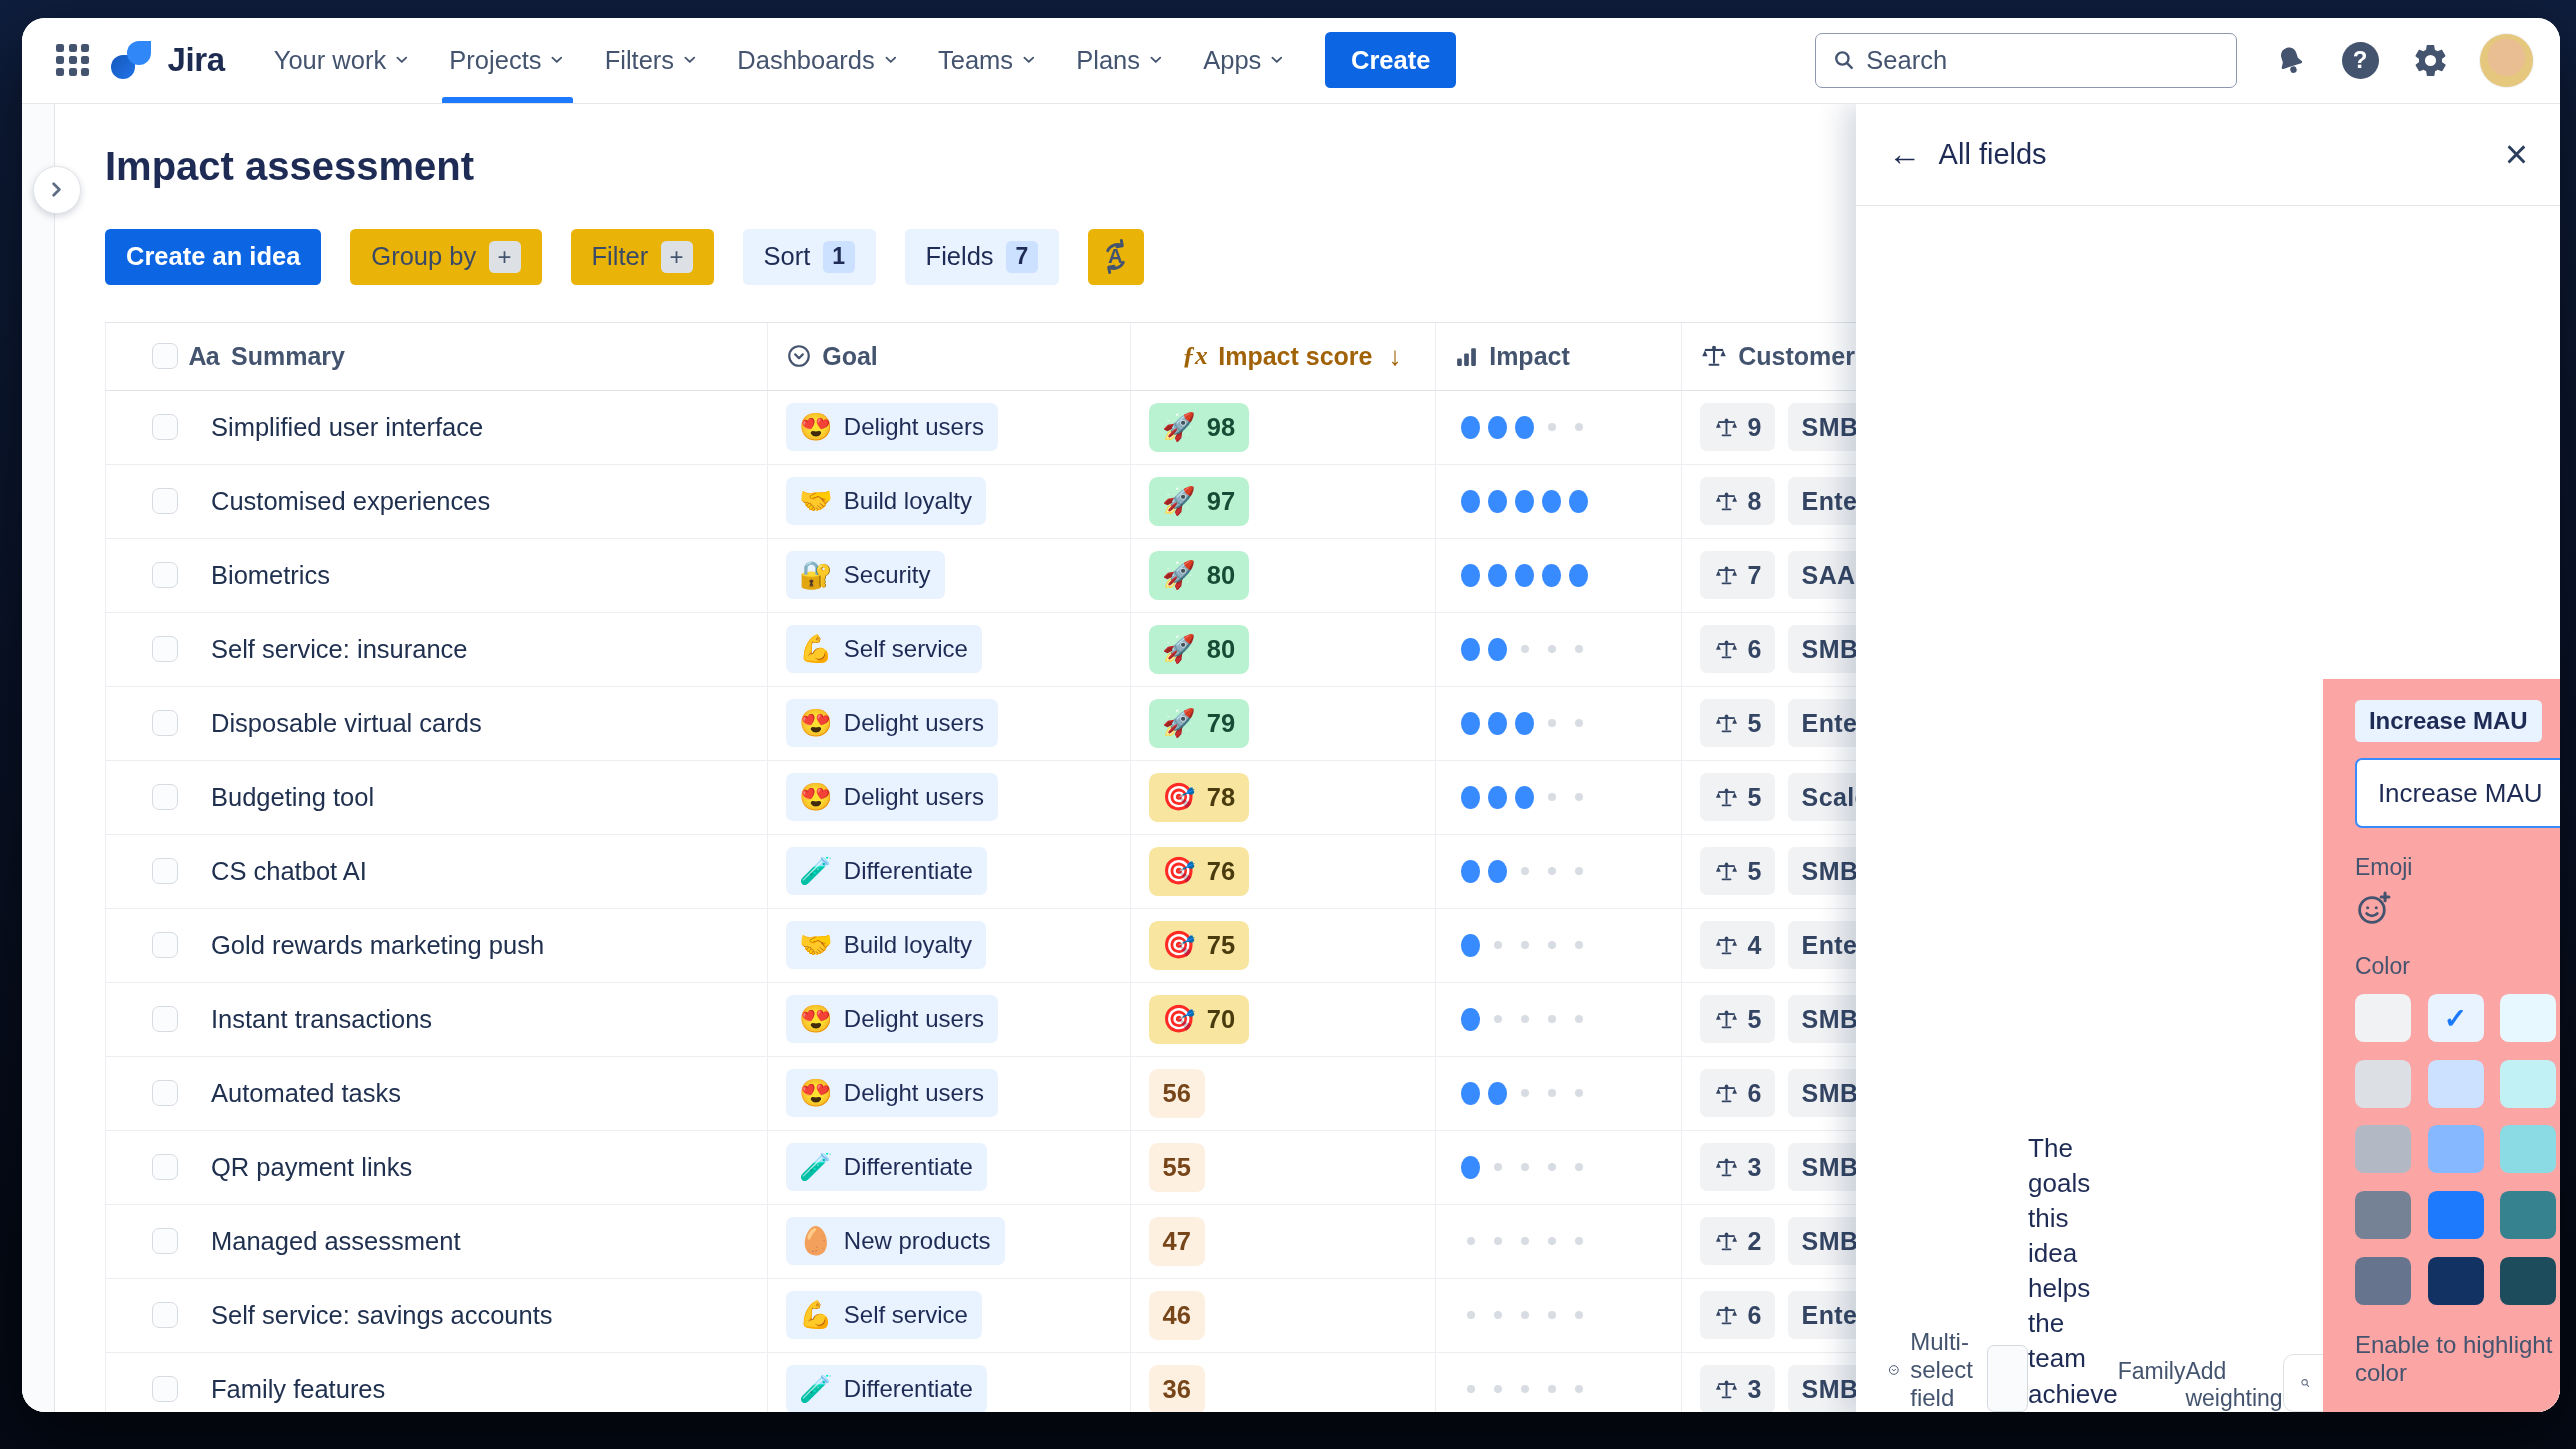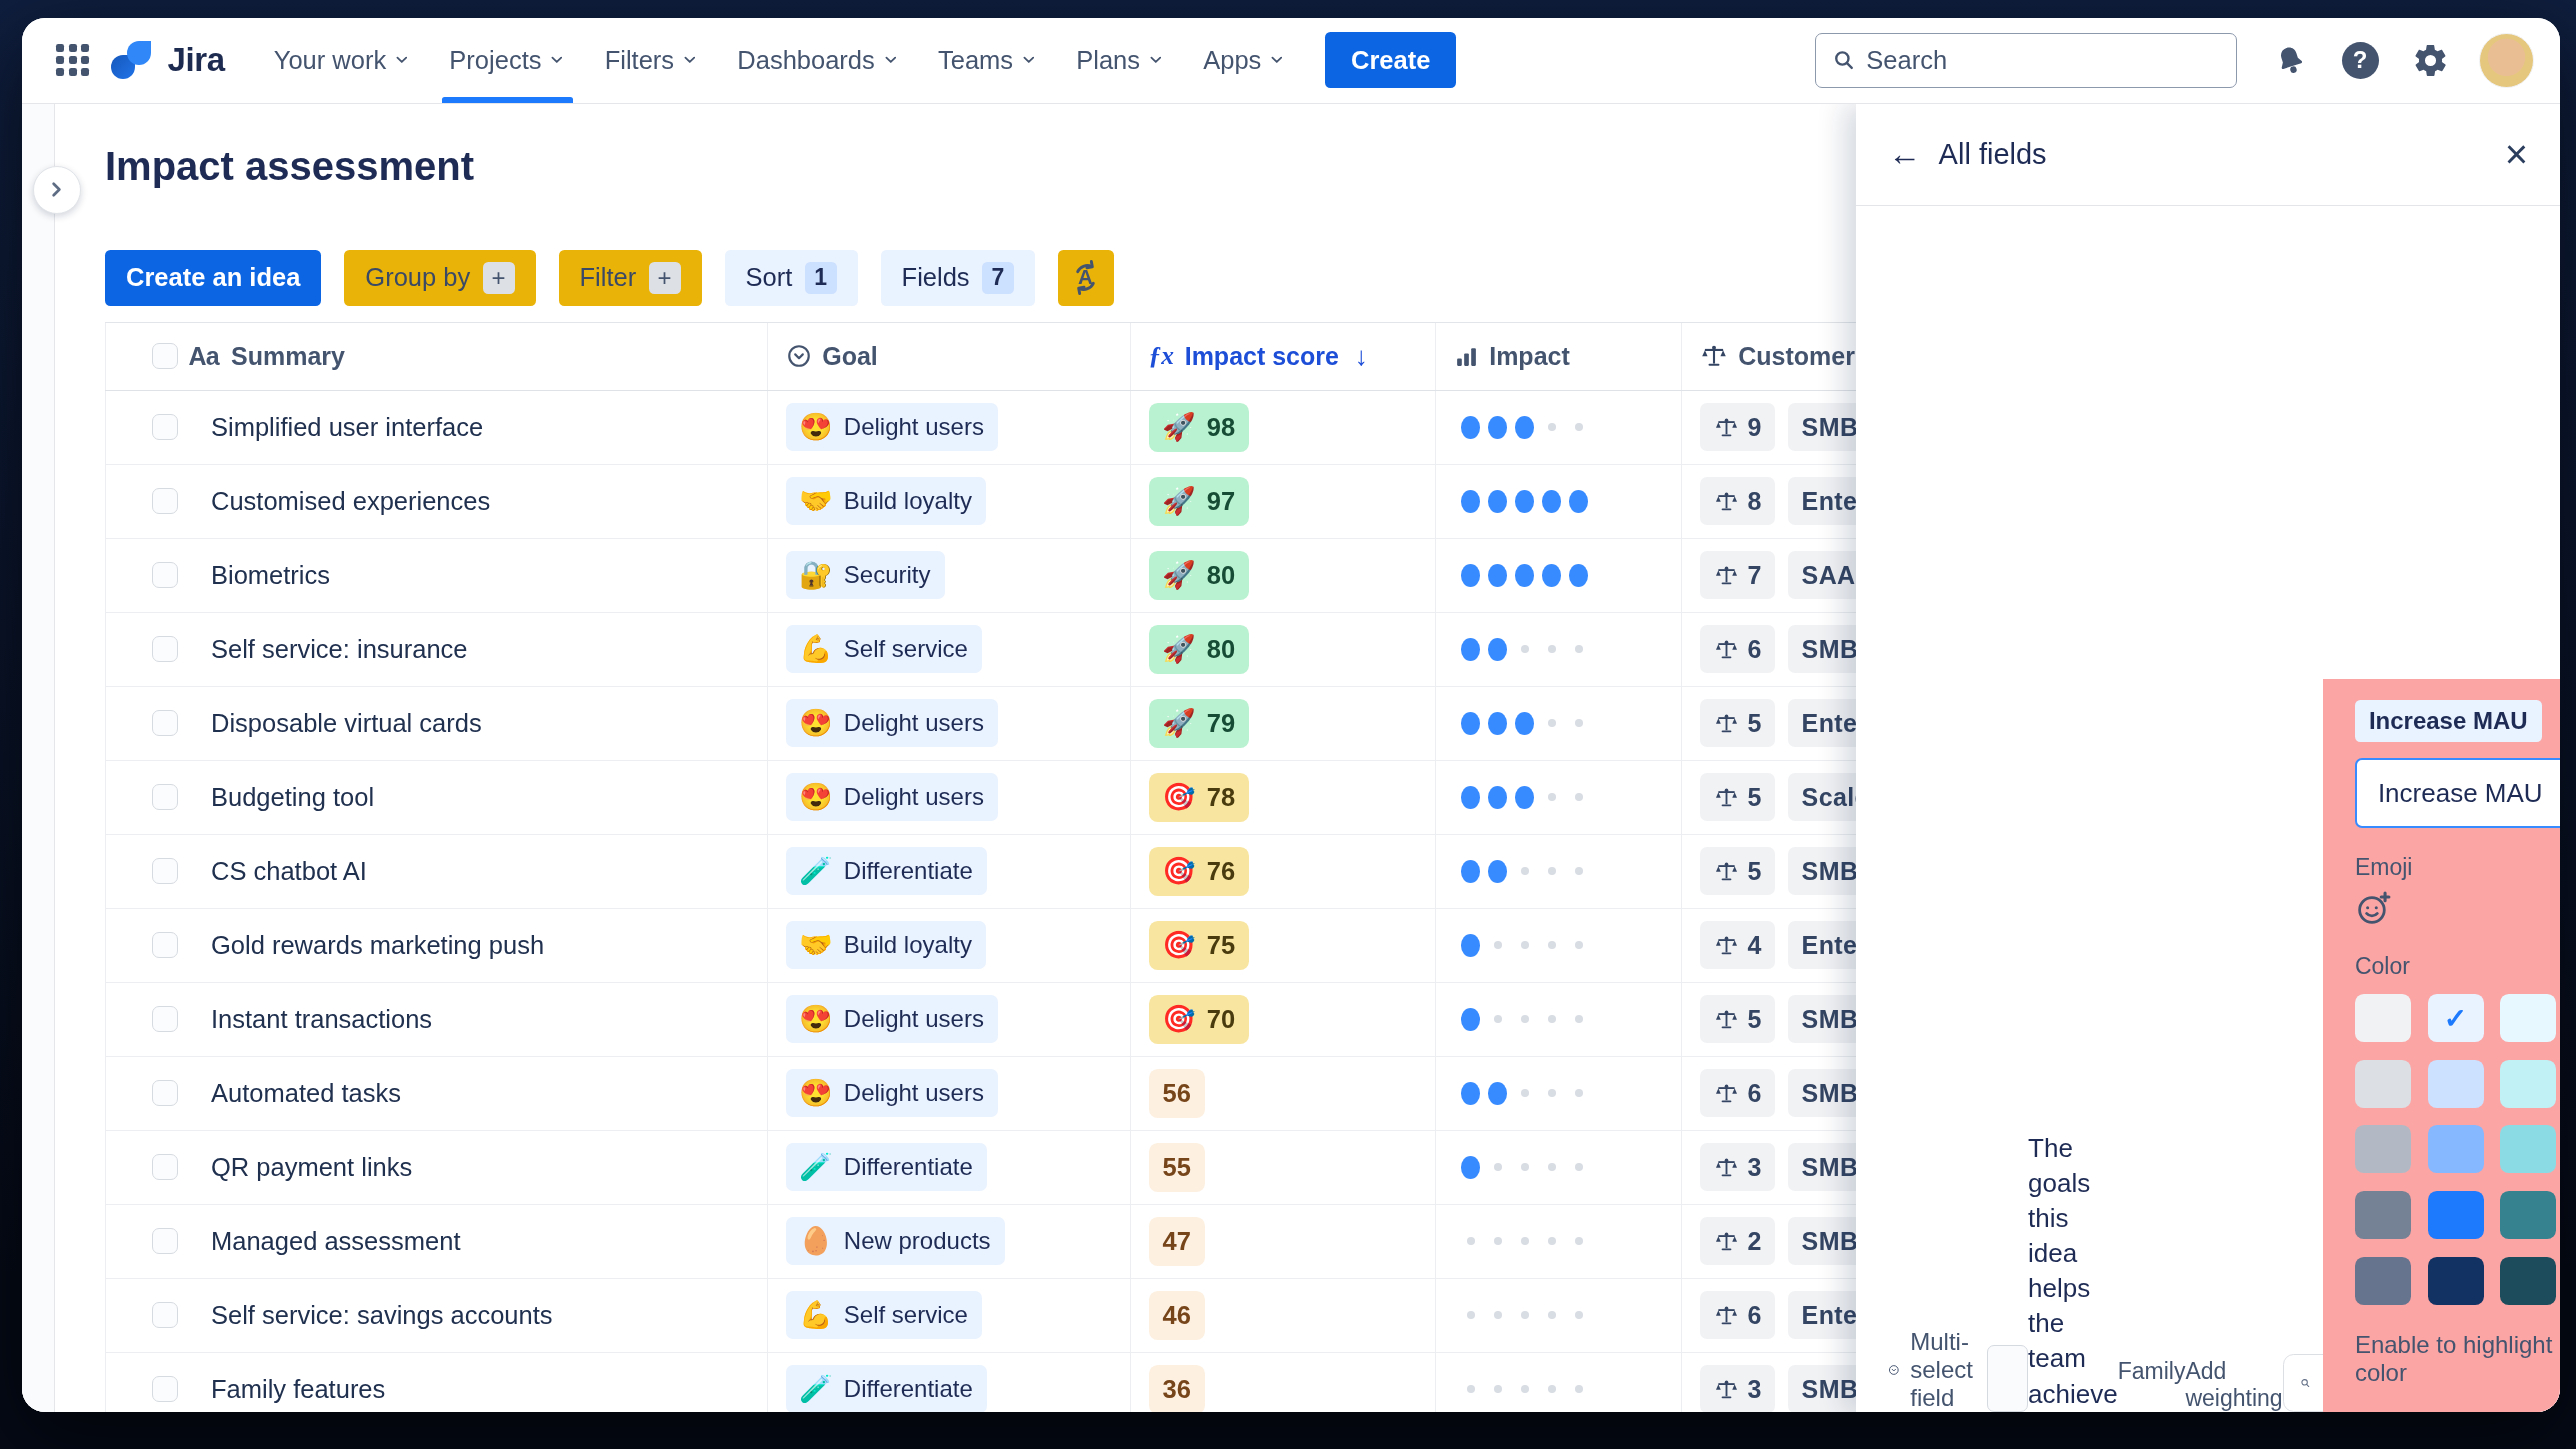--- a/index.html
+++ b/index.html
@@ -62,41 +62,41 @@
   
   .content { position:absolute; top:86px; left:0; right:0; bottom:0; background:#fff; }
   .railstrip { position:absolute; left:0; top:0; bottom:0; width:33px; background:#FAFBFC; border-right:1.8px solid #E4E6EA; }
   .collapse-btn {
     position:absolute; left:10.6px; top:62px; width:48px; height:48px; border-radius:50%;
     background:#fff; border:0.9px solid #E1E4E8; box-shadow:0 2.6px 7px rgba(9,30,66,.18);
     display:flex; align-items:center; justify-content:center; z-index:6; cursor:pointer; color:#5E6C84;
   }
   .main { position:absolute; left:33px; top:0; right:0; bottom:0; overflow:hidden; }
   .page-title { position:absolute; left:50px; top:40px; font-size:40px; font-weight:600; color:#1E2B54; }
-  .toolbar { position:absolute; left:50px; top:125px; display:flex; gap:23px; align-items:center;margin-top:21px; }
+  .toolbar { position:absolute; left:50px; top:125px; display:flex; gap:29px; align-items:center; }
   .tb-btn {
     height:56px; border:none; border-radius:5.3px; display:flex; align-items:center; gap:12.3px;
     padding:0 21px; font-size:25.5px; font-family:inherit; font-weight:500; cursor:pointer; white-space:nowrap;
   }
   .tb-primary { background:#0C66E4; color:#fff; font-weight:600; }
   .tb-gray { background:#eab308; color:#3A4A66; }
   .tb-blue { background:#E9F2FF; color:#1E2B54; }
   .plusbox { width:32px; height:32px; border-radius:5.3px; background:#DDE0E5; color:#44546F; font-size:24px; display:flex; align-items:center; justify-content:center; }
   .countbox { width:32px; height:32px; border-radius:5.3px; background:#CCE0FF; color:#1E2B54; font-size:23px; font-weight:600; display:flex; align-items:center; justify-content:center; }
   .tb-icon { width:56px; padding:0; justify-content:center; }
   
   .tablewrap { position:absolute; left:50px; top:218px; width:1795px; bottom:0; overflow:hidden; }
   .thead, .t-row { display:grid; grid-template-columns:662px 363px 305px 246px 217px; }
   .thead { height:69px; border-top:1.8px solid #E2E5E9; border-bottom:1.8px solid #DFE2E6; }
   .t-row { height:74px; border-bottom:1.8px solid #ECEEF1; }
   .cell { display:flex; align-items:center; height:100%; padding-left:17.6px; gap:12.3px; overflow:hidden; }
   .cell.first { padding-left:46px; gap:33px; border-left:1.8px solid #ECEEF1; }
   .cell:not(.first) { border-left:1.8px solid #ECEEF1; }
   .thead .cell { color:#44546F; font-size:25px; font-weight:600; gap:10.6px; }
-  .thead .cell.score-h { color:#1d4ed8; }
+  .thead .cell.score-h { color:#a16207;justify-content:center; }
   .aa { font-size:25px; font-weight:700; letter-spacing:-0.9px; }
   .fx { font-size:25.5px; font-style:italic; font-weight:600; font-family:"Liberation Serif", serif; }
   .sortarrow { font-size:26px; font-weight:700; margin-left:5.3px; }
   .cb { width:26px; height:26px; min-width:26px; border:1.8px solid #D6DBE1; border-radius:7px; background:#FBFCFD; cursor:pointer; }
   .sumtext { font-size:25.5px; color:#20304F; white-space:nowrap; }
   .chip { display:inline-flex; align-items:center; gap:10.6px; border-radius:7px; height:48px; padding:0 14px; white-space:nowrap; }
   .goal-chip { background:#E9F2FF; color:#1E2B54; font-size:24px; font-weight:500; }
   .emoji { font-size:27px; line-height:1; }
   .score-chip { height:49px; border-radius:8.8px; font-size:25.5px; font-weight:600; }
   .score-high { background:#B9F2D0; color:#164B35; }

